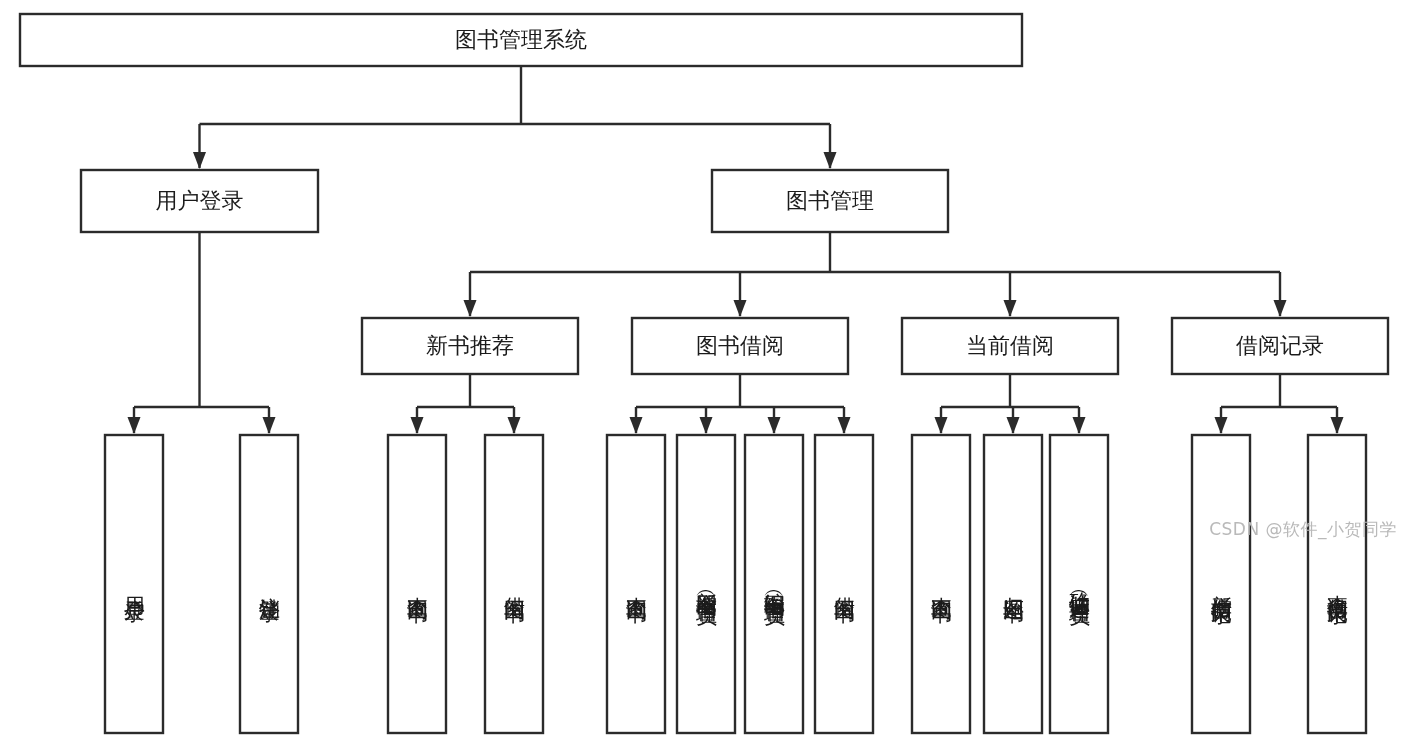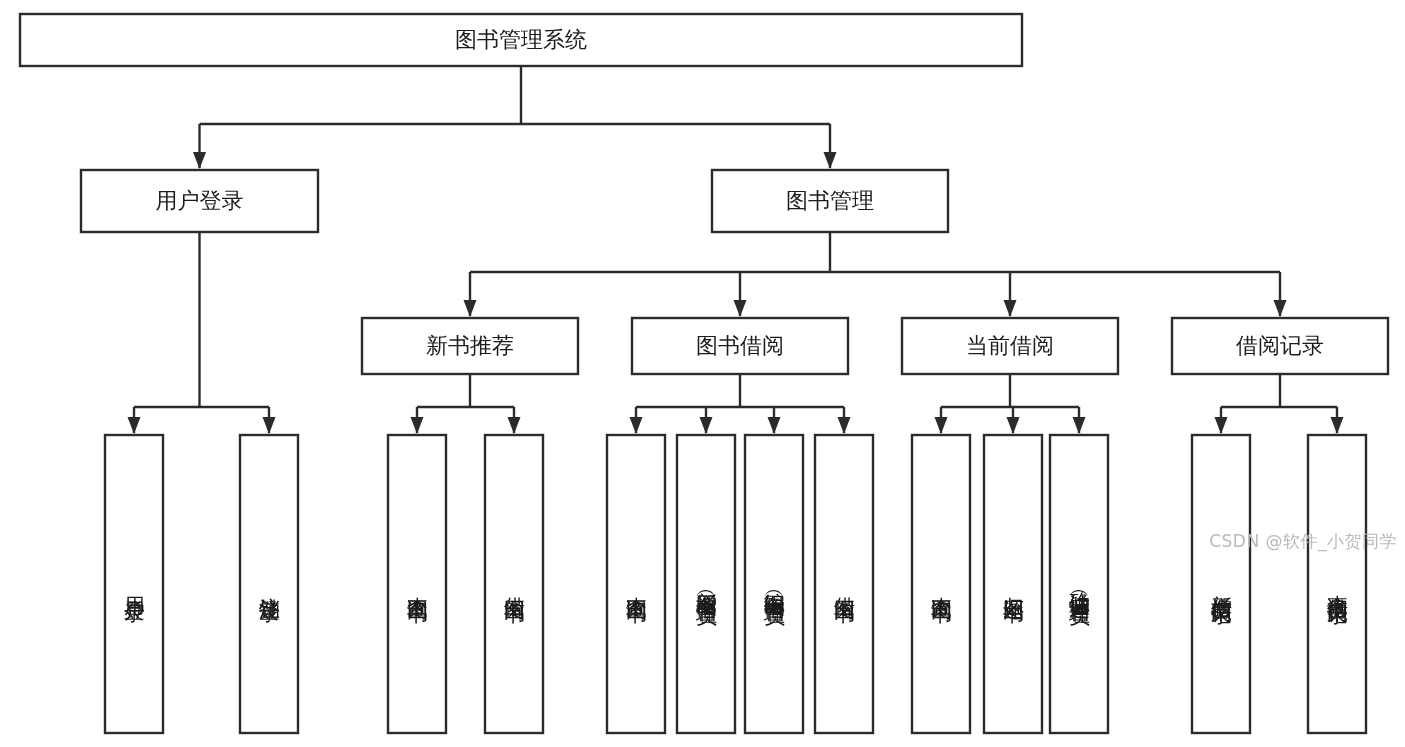--- a/index.html
+++ b/index.html
@@ -66,21 +66,21 @@
     font-size: 21px;
     line-height: 1.18;
     letter-spacing: 2px;
     color: #1b1b1b;
     white-space: nowrap;
     pointer-events: none;
   }
   .watermark {
     position: absolute;
     right: 8px;
-    bottom: 6px;
+    bottom: 18px;
     font-family: "DejaVu Sans", "Liberation Sans", sans-serif;
     font-size: 17px;
     color: #b9b9b9;
     letter-spacing: 0.5px;
     user-select: none;
   }
 </style>
 </head>
 <body>
 

